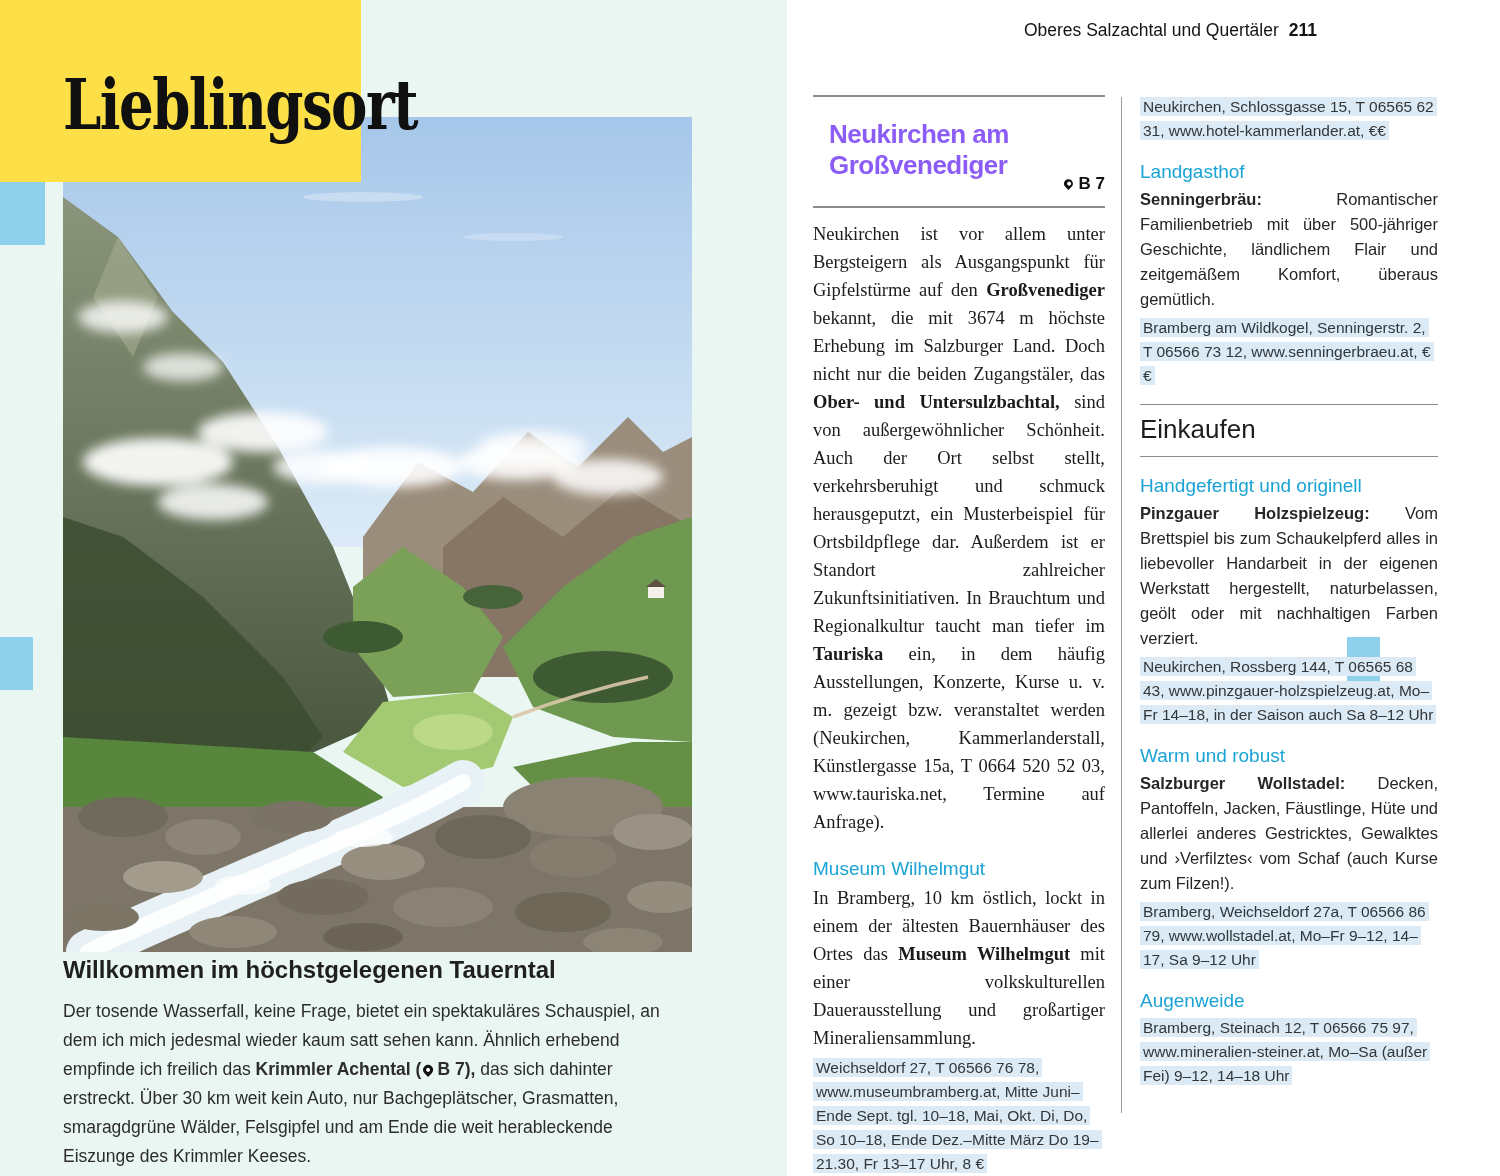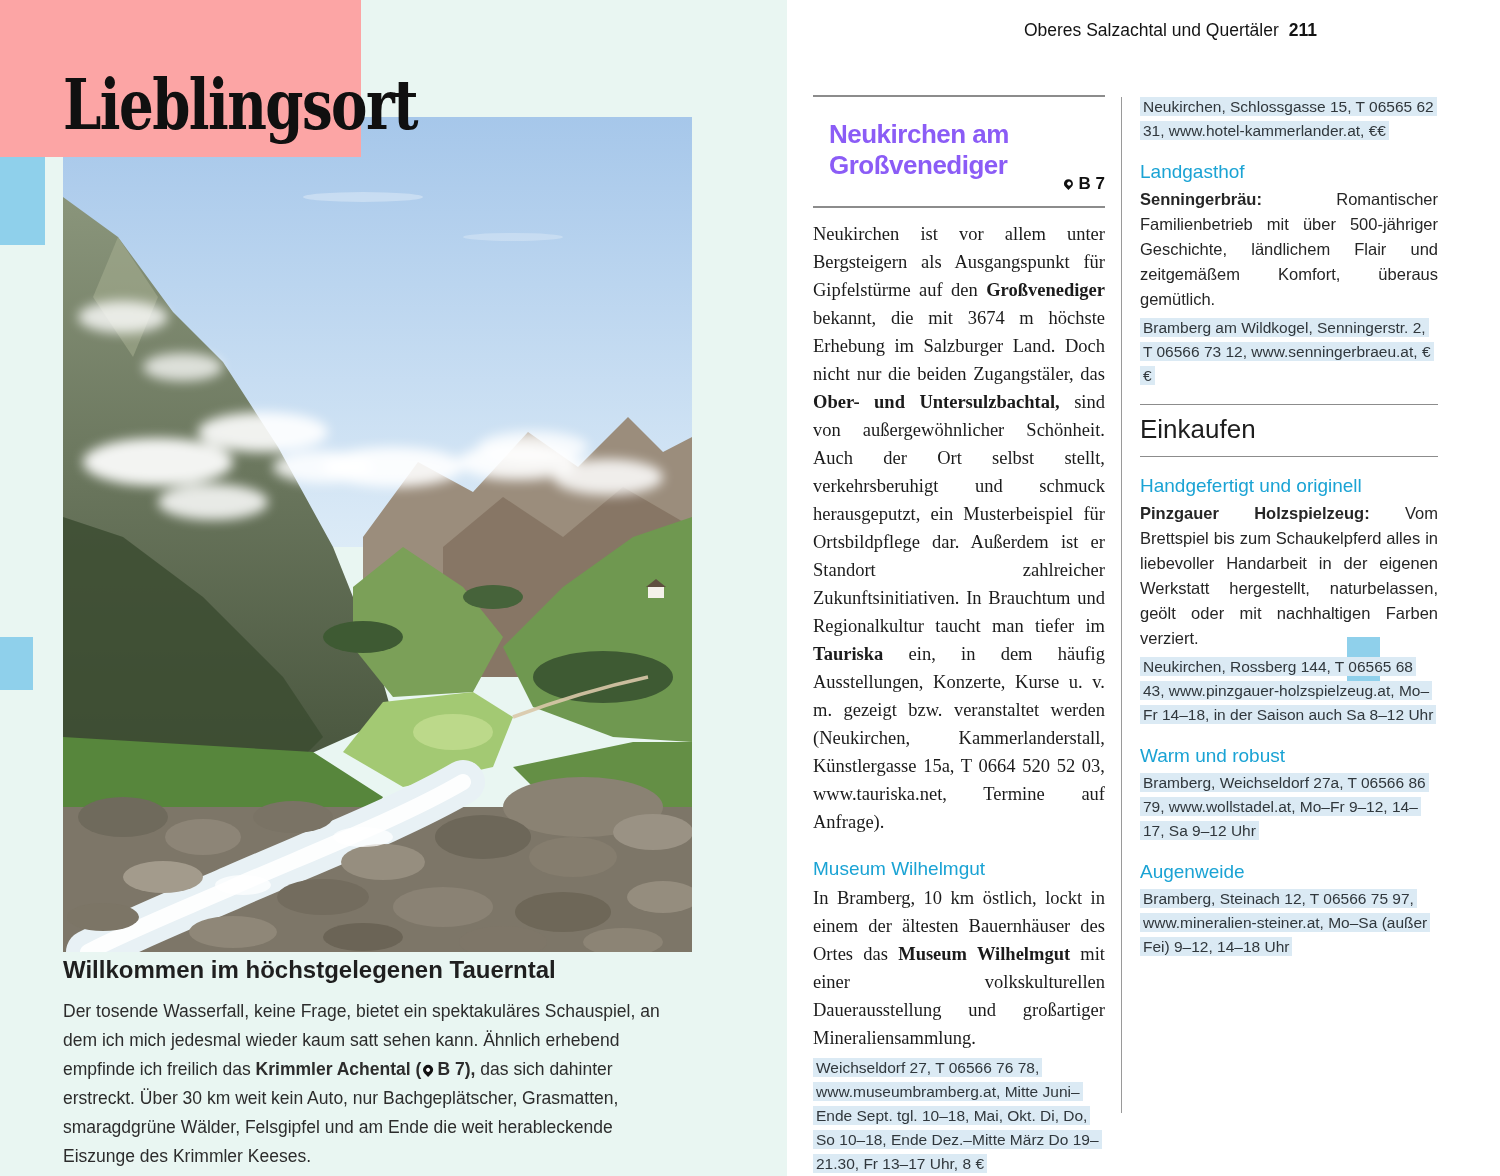--- a/index.html
+++ b/index.html
@@ -9,21 +9,21 @@
   
   .page-left{position:absolute;left:0;top:0;width:787px;height:1176px;background:#e9f6f2;}
   .tab{position:absolute;background:#8fd0eb;}
   .tab-top{left:0;top:8px;width:45px;height:237px;}
   .tab-mid-left{left:0;top:637px;width:33px;height:53px;}
   .pagenum-left{position:absolute;left:63px;top:20px;font-size:17.5px;font-weight:bold;color:#141414;}
 
   .photo{position:absolute;left:63px;top:117px;width:629px;height:835px;margin:0;}
   .photo svg{display:block;width:100%;height:100%;}
 
-  .headline-band{position:absolute;left:0;top:0;width:361px;height:157px;background:#fca5a5;}
+  .headline-band{position:absolute;left:0;top:0;width:361px;height:182px;background:#fde047;}
   .headline{position:absolute;left:63px;top:70px;margin:0;font-family:"DejaVu Serif",serif;
             font-weight:bold;font-size:70px;line-height:1;color:#101010;letter-spacing:-2px;
             transform:scaleX(.78);transform-origin:0 0;white-space:nowrap;}
 
   .welcome{position:absolute;left:63px;top:956px;width:614px;}
   .welcome h2{margin:0 0 13px;font-size:24px;font-weight:bold;color:#1f1f1f;}
   .welcome p{margin:0;font-size:17.5px;line-height:29px;color:#2c2c2c;}
   .welcome .b{font-weight:bold;}
 
   
@@ -201,20 +201,21 @@
       <p class="sans-para"><span class="b">Senningerbräu:</span><span> Romantischer Familienbetrieb mit über 500-jähriger Geschichte, ländlichem Flair und zeitgemäßem Komfort, überaus gemütlich.</span></p>
       <p class="info"><span class="hl">Bramberg am Wildkogel, Senningerstr. 2, T 06566 73 12, www.senningerbraeu.at, €€</span></p>
 
       <div class="section-head">Einkaufen</div>
 
       <h3 class="cyan-head">Handgefertigt und originell</h3>
       <p class="sans-para"><span class="b">Pinzgauer Holzspielzeug:</span><span> Vom Brettspiel bis zum Schaukelpferd alles in liebevoller Handarbeit in der eigenen Werkstatt hergestellt, naturbelassen, geölt oder mit nachhaltigen Farben verziert.</span></p>
       <p class="info"><span class="hl">Neukirchen, Rossberg 144, T 06565 68 43, www.pinzgauer-holzspielzeug.at, Mo–Fr 14–18, in der Saison auch Sa 8–12 Uhr</span></p>
 
       <h3 class="cyan-head">Warm und robust</h3>
+      <p class="sans-para"><span class="b">Salzburger Wollstadel:</span><span> Decken, Pantoffeln, Jacken, Fäustlinge, Hüte und allerlei anderes Gestricktes, Gewalktes und ›Verfilztes‹ vom Schaf (auch Kurse zum Filzen!).</span></p>
       <p class="info"><span class="hl">Bramberg, Weichseldorf 27a, T 06566 86 79, www.wollstadel.at, Mo–Fr 9–12, 14–17, Sa 9–12 Uhr</span></p>
 
       <h3 class="cyan-head">Augenweide</h3>
       <p class="info"><span class="hl">Bramberg, Steinach 12, T 06566 75 97, www.mineralien-steiner.at, Mo–Sa (außer Fei) 9–12, 14–18 Uhr</span></p>
 
     </div>
   </section>
 </div>
 
 </body></html>

